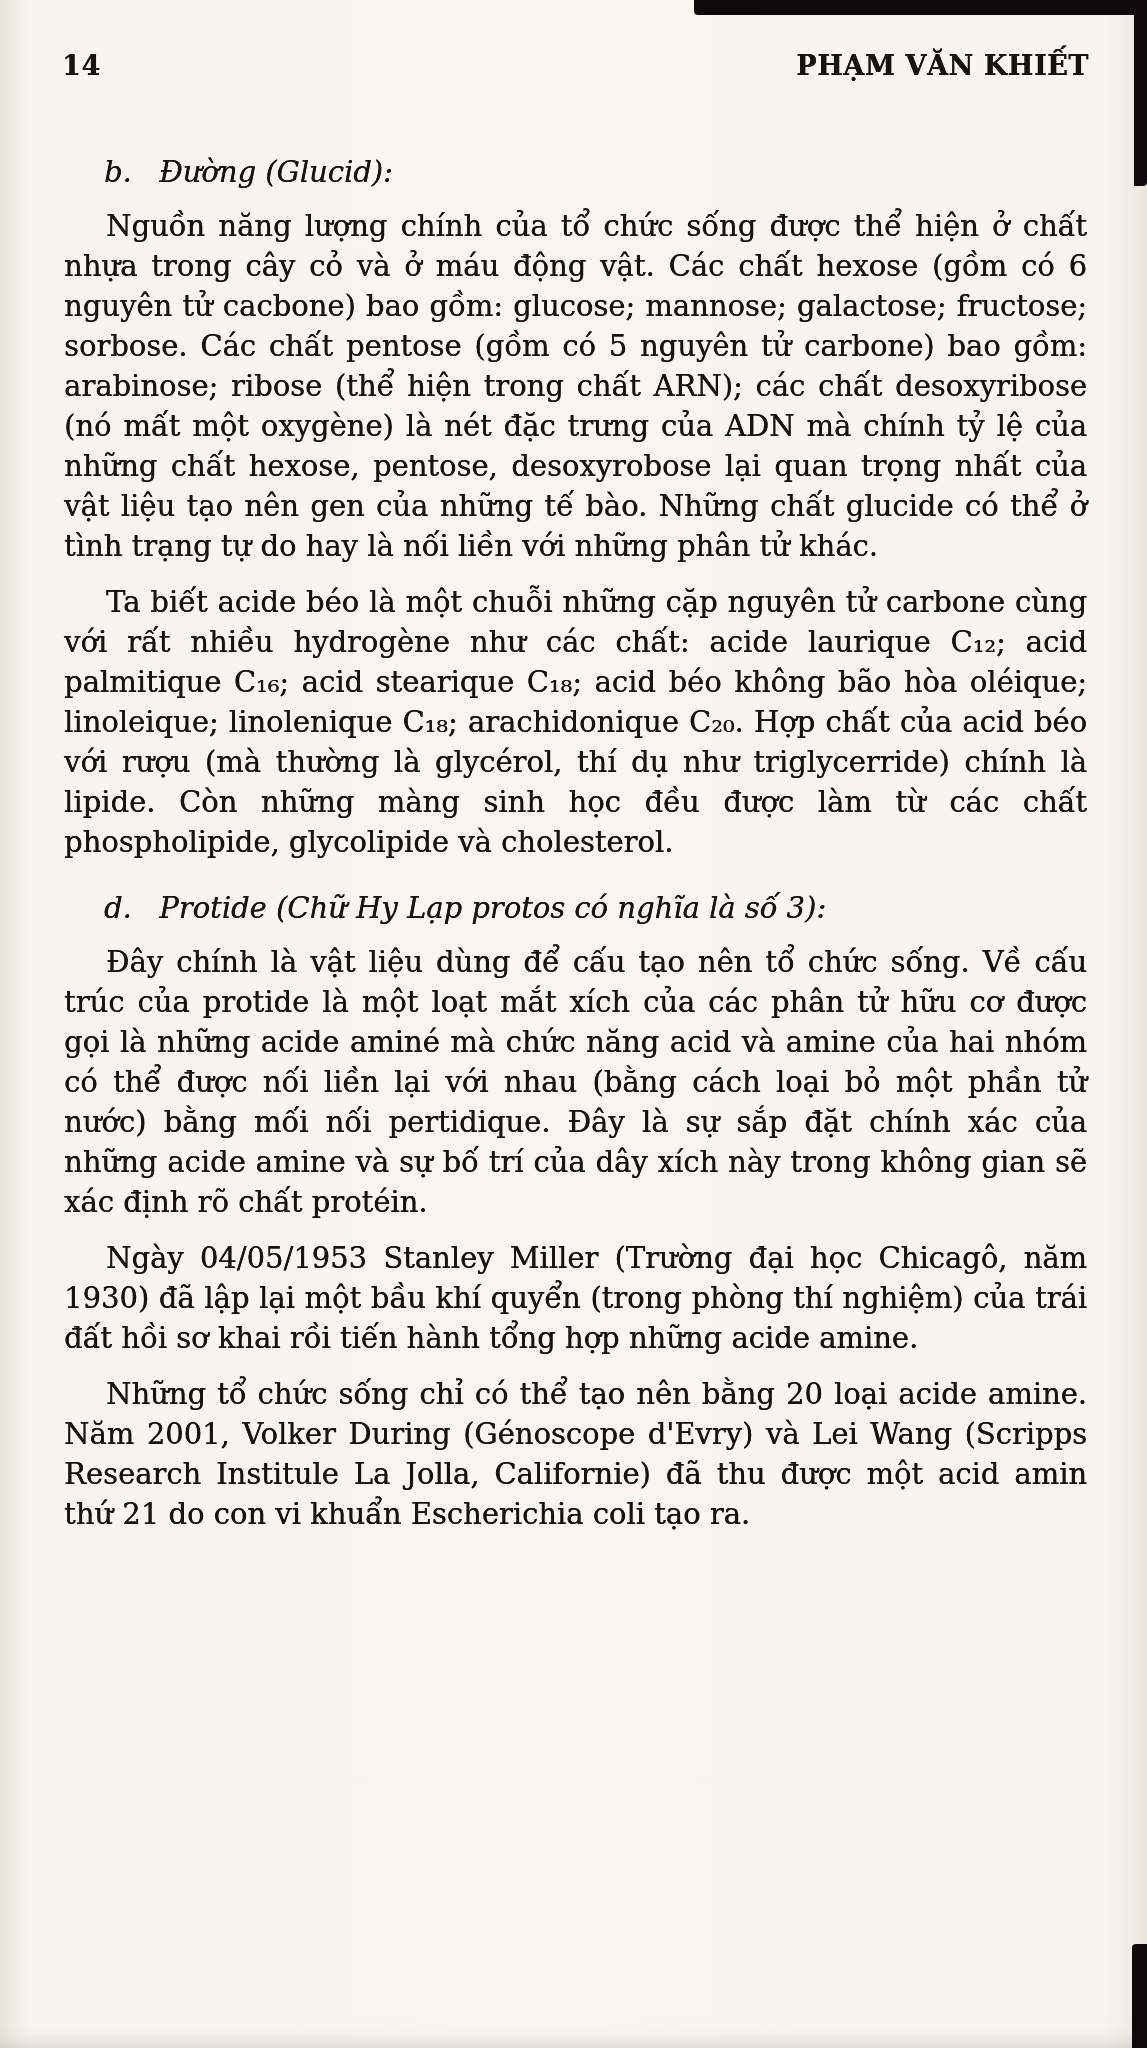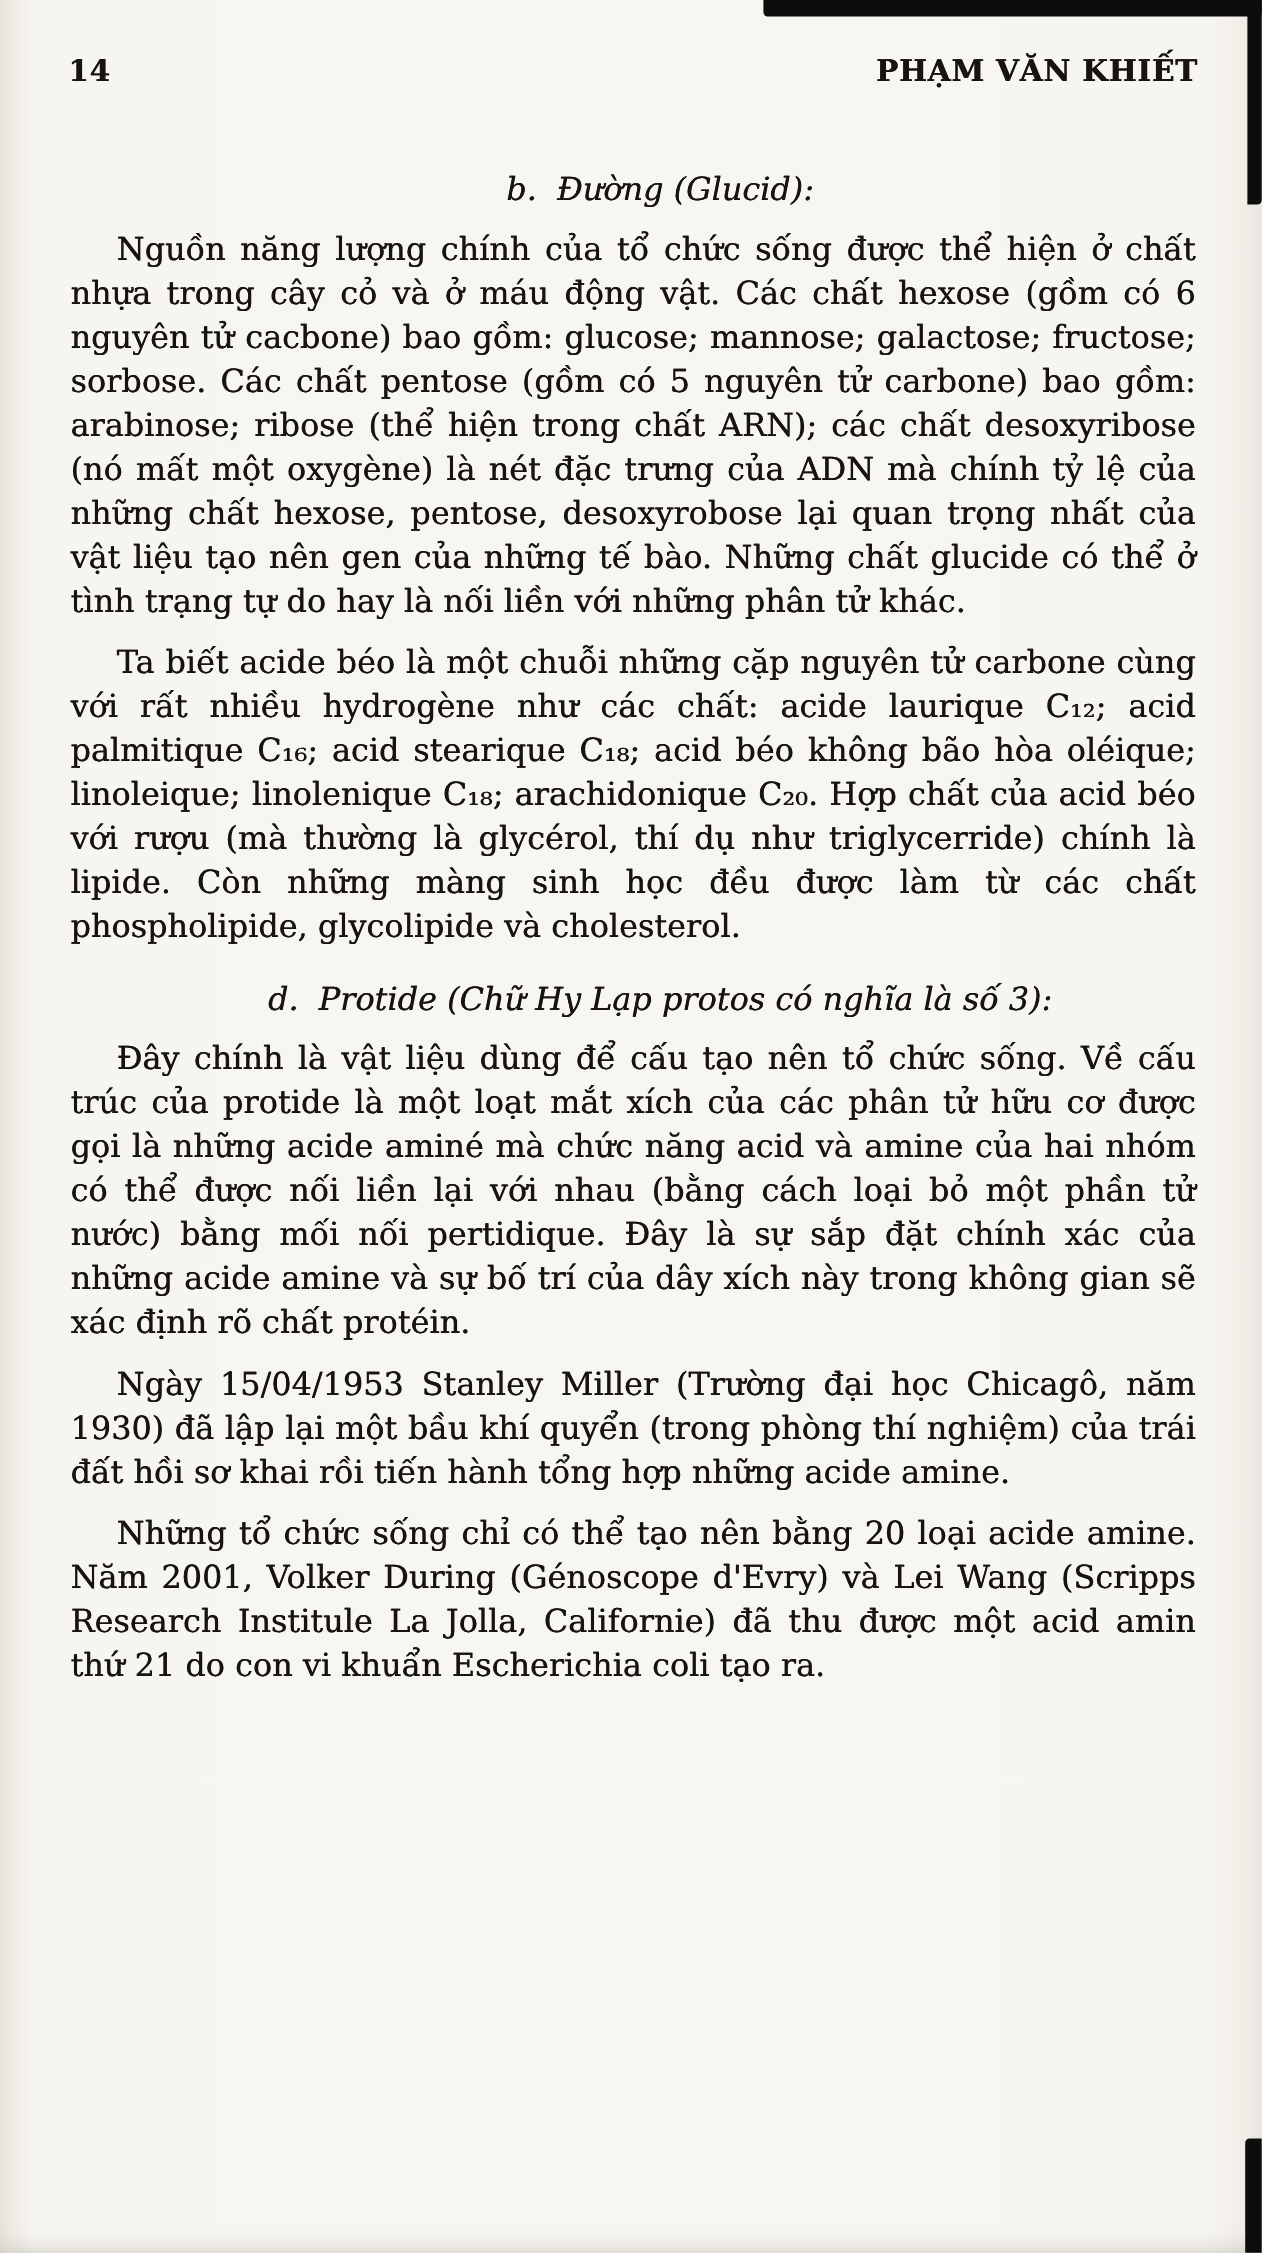--- a/index.html
+++ b/index.html
@@ -22,21 +22,21 @@
     font-weight: bold; font-size: 27px; letter-spacing: 0.6px;
     text-shadow: 0.3px 0 0 currentColor;
   }
   .content {
     position: absolute; top: 126px; left: 64px; right: 60px;
     font-size: 29px; line-height: 40px;
     text-align: justify;
   }
   .subheading {
     font-style: italic;
-    text-align: center;
+    text-align: left;
     margin: 26px 0 14px 0;
     padding-left: 40px;
     font-size: 29px;
     text-shadow: 0.3px 0 0 currentColor;
   }
   .sub-label { display: inline-block; min-width: 46px; }
   .para {
     margin: 0 0 16px 0;
     text-indent: 42px;
     text-shadow: 0.35px 0 0 currentColor;
@@ -68,21 +68,21 @@
 
     <p class="para">Ta biết acide béo là một chuỗi những cặp nguyên tử carbone cùng với rất nhiều hydrogène như các chất: acide laurique C₁₂; acid palmitique C₁₆; acid stearique C₁₈; acid béo không bão hòa oléique; linoleique; linolenique C₁₈; arachidonique C₂₀. Hợp chất của acid béo với rượu (mà thường là glycérol, thí dụ như triglycerride) chính là lipide. Còn những màng sinh học đều được làm từ các chất phospholipide, glycolipide và cholesterol.</p>
 
     <div class="subheading">
       <span class="sub-label">d.</span>
       <span class="sub-text">Protide (Chữ Hy Lạp protos có nghĩa là số 3):</span>
     </div>
 
     <p class="para">Đây chính là vật liệu dùng để cấu tạo nên tổ chức sống. Về cấu trúc của protide là một loạt mắt xích của các phân tử hữu cơ được gọi là những acide aminé mà chức năng acid và amine của hai nhóm có thể được nối liền lại với nhau (bằng cách loại bỏ một phần tử nước) bằng mối nối pertidique. Đây là sự sắp đặt chính xác của những acide amine và sự bố trí của dây xích này trong không gian sẽ xác định rõ chất protéin.</p>
 
-    <p class="para">Ngày 15/04/1953 Stanley Miller (Trường đại học Chicagô, năm 1930) đã lập lại một bầu khí quyển (trong phòng thí nghiệm) của trái đất hồi sơ khai rồi tiến hành tổng hợp những acide amine.</p>
+    <p class="para">Ngày 04/05/1953 Stanley Miller (Trường đại học Chicagô, năm 1930) đã lập lại một bầu khí quyển (trong phòng thí nghiệm) của trái đất hồi sơ khai rồi tiến hành tổng hợp những acide amine.</p>
 
     <p class="para">Những tổ chức sống chỉ có thể tạo nên bằng 20 loại acide amine. Năm 2001, Volker During (Génoscope d'Evry) và Lei Wang (Scripps Research Institule La Jolla, Californie) đã thu được một acid amin thứ 21 do con vi khuẩn Escherichia coli tạo ra.</p>
 
   </div>
 
   <div class="artifact a-top-bar"></div>
   <div class="artifact a-right-top"></div>
   <div class="artifact a-right-bottom"></div>
 
 </div>

